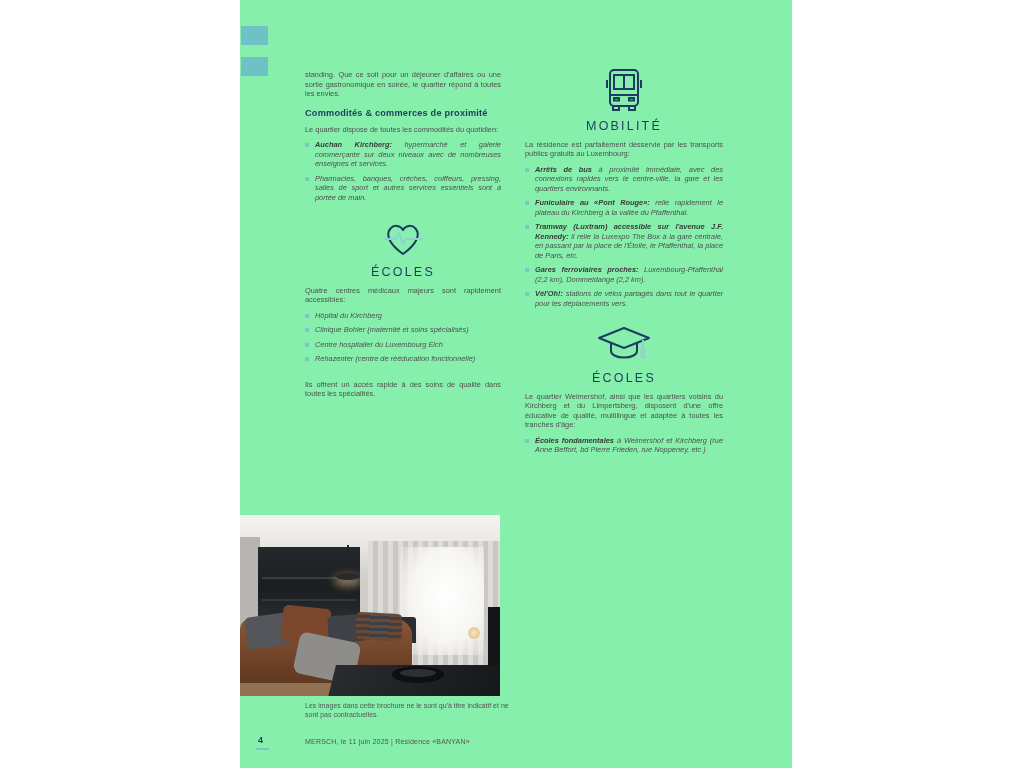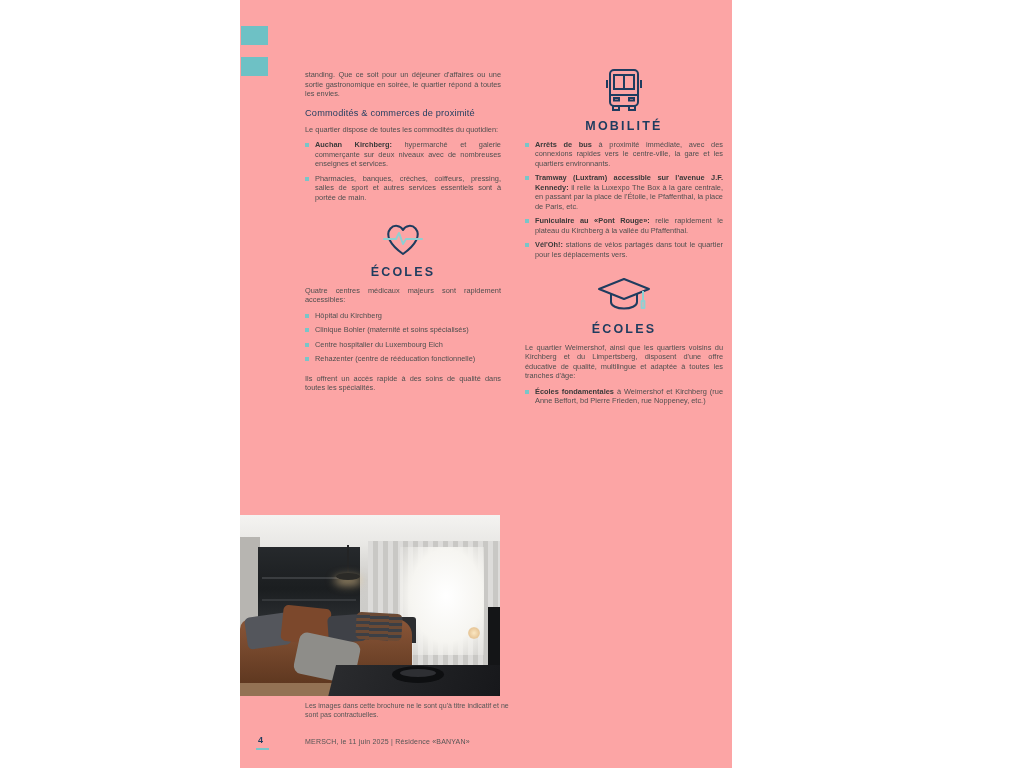--- a/index.html
+++ b/index.html
@@ -1,34 +1,34 @@
 <!DOCTYPE html>
 <html><head>
 <meta charset="utf-8">
 <style>
   html,body{margin:0;padding:0;}
   body{width:1024px;height:768px;background:#ffffff;position:relative;
        font-family:"Liberation Sans",sans-serif;-webkit-font-smoothing:antialiased;}
-  .page{position:absolute;left:240px;top:0;width:492px;height:768px;background:#fca5a5;}
+  .page{position:absolute;left:240px;top:0;width:552px;height:768px;background:#86efac;}
   .edge-mark{position:absolute;left:1px;width:27px;height:19px;background:#6ec1c5;}
   .mark1{top:26px;} .mark2{top:57px;}
 
   .col{position:absolute;font-size:7.4px;line-height:9.5px;color:#4f4f4f;text-align:justify;}
   .col-left{left:65px;top:70px;width:196px;}
   .col-right{left:285px;top:58px;width:198px;}
 
   .para{margin:0 0 6px 0;}
-  .subhead{color:#1e3c5f;font-weight:normal;font-size:9.2px;line-height:11px;margin:9px 0 6px 0;text-align:left;letter-spacing:.2px;}
-  .sechead{color:#1e3c5f;font-weight:bold;font-size:12.5px;letter-spacing:2.2px;text-align:center;margin:6px 0 8px 0;}
+  .subhead{color:#1e3c5f;font-weight:bold;font-size:9.2px;line-height:11px;margin:9px 0 6px 0;text-align:left;letter-spacing:.2px;}
+  .sechead{color:#1e3c5f;font-weight:normal;font-size:12.5px;letter-spacing:2.2px;text-align:center;margin:6px 0 8px 0;}
   .iconwrap{display:flex;justify-content:center;margin:12px 0 4px 0;}
-  .bullet{display:flex;margin:0 0 5px 0;}
+  .bullet{display:flex;margin:0 0 5px 0;font-style:italic;}
   .sq{flex:0 0 4px;width:4px;height:4px;background:#79c5c8;margin:3px 6px 0 0;}
   .bt{display:block;flex:1;text-align:justify;}
   .bt b{color:#3a3a3a;}
-  .outro{margin-top:10px;}
+  .outro{margin-top:16px;}
 
   .photo{position:absolute;left:0;top:515px;width:260px;height:181px;overflow:hidden;
          background:linear-gradient(180deg,#f4f3f1 0%,#e9e8e5 16%,#dbdad7 26%,#cfcecb 36%,#c6c5c2 100%);}
   .ph{position:absolute;}
   .ph-wall-left{left:0;top:22px;width:20px;height:130px;background:#b7b5b1;}
   .ph-cab{left:18px;top:32px;width:102px;height:76px;
           background:linear-gradient(180deg,#26292c 0%,#1b1e20 55%,#2c2f32 100%);}
   .ph-shelf{left:22px;top:62px;width:94px;height:2px;background:#3a3d40;}
   .ph-shelf2{left:22px;top:84px;width:94px;height:2px;background:#35383b;}
   .ph-pendant-wire{left:107px;top:30px;width:2px;height:28px;background:#232425;}
@@ -148,32 +148,37 @@
         <rect x="14" y="11" width="20" height="14"></rect>
         <path d="M24 11 v14"></path>
         <path d="M10 31 h28"></path>
         <rect x="14" y="34" width="5" height="2.5"></rect>
         <rect x="29" y="34" width="5" height="2.5"></rect>
         <rect x="13" y="42" width="6" height="4"></rect>
         <rect x="29" y="42" width="6" height="4"></rect>
       </svg>
     </div>
     <div class="sechead">MOBILITÉ</div>
+    <p class="para">La résidence est parfaitement desservie par les transports publics gratuits au Luxembourg:</p>
 
     <div class="bullet">
       <span class="sq"></span>
       <span class="bt"><b>Arrêts de bus</b><span> à proximité immédiate, avec des connexions rapides vers le centre-ville, la gare et les quartiers environnants.</span></span>
     </div>
     <div class="bullet">
       <span class="sq"></span>
+      <span class="bt"><b>Funiculaire au «Pont Rouge»:</b><span> relie rapidement le plateau du Kirchberg à la vallée du Pfaffenthal.</span></span>
+    </div>
+    <div class="bullet">
+      <span class="sq"></span>
       <span class="bt"><b>Tramway (Luxtram) accessible sur l'avenue J.F. Kennedy:</b><span> il relie la Luxexpo The Box à la gare centrale, en passant par la place de l'Étoile, le Pfaffenthal, la place de Paris, etc.</span></span>
     </div>
     <div class="bullet">
       <span class="sq"></span>
-      <span class="bt"><b>Funiculaire au «Pont Rouge»:</b><span> relie rapidement le plateau du Kirchberg à la vallée du Pfaffenthal.</span></span>
+      <span class="bt"><b>Gares ferroviaires proches:</b><span> Luxembourg-Pfaffenthal (2,2 km), Dommeldange (2,2 km).</span></span>
     </div>
     <div class="bullet">
       <span class="sq"></span>
       <span class="bt"><b>Vél'Oh!:</b><span> stations de vélos partagés dans tout le quartier pour les déplacements vers.</span></span>
     </div>
 
     <div class="iconwrap" style="margin-top:16px;">
       <svg width="58" height="44" viewBox="0 0 58 44" fill="none" stroke="#1e3c5f" stroke-width="2" stroke-linejoin="round">
         <polygon points="29,4 54,14 29,24 4,14"></polygon>
         <path d="M16 18 v9 c0 4 6 6.5 13 6.5 s13 -2.5 13 -6.5 v-9"></path>

